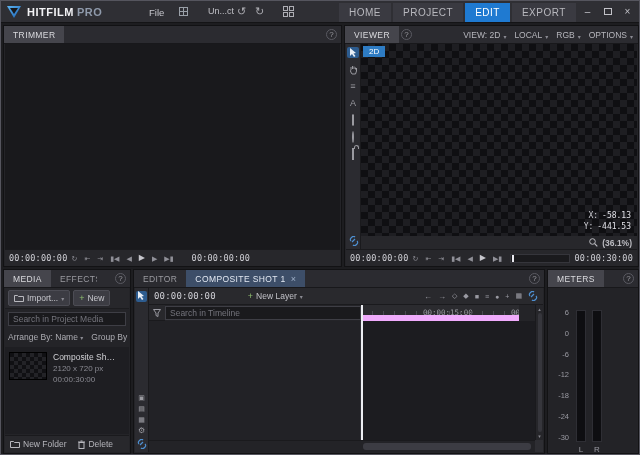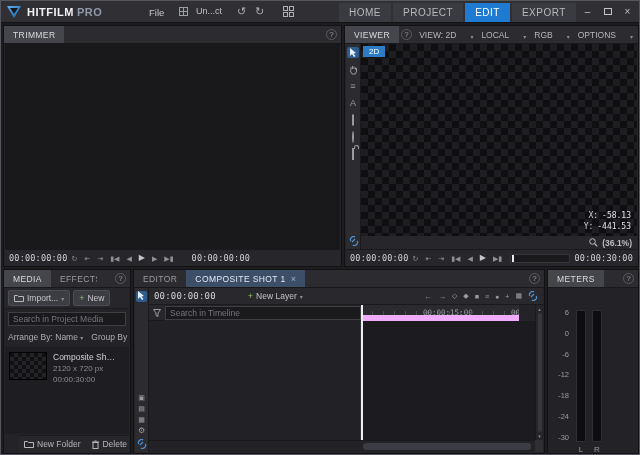--- a/index.html
+++ b/index.html
@@ -6,21 +6,21 @@
   html,body { background:#101012; }
   body { font-family:"Liberation Sans", sans-serif; }
   .window { position:relative; width:640px; height:455px; background:#1d1d20; border:1px solid #55555e; overflow:hidden; font-size:9px; color:#b4b4ba; }
 
   
   .titlebar { position:absolute; left:0; top:0; right:0; height:22px; background:#2f2f34; border-bottom:1px solid #141416; display:flex; align-items:center; }
   .logo { position:absolute; left:5px; top:3px; }
   .appname { position:absolute; left:26px; top:5px; font-size:11px; font-weight:bold; color:#f2f2f5; letter-spacing:.5px; }
   .appname .edition { color:#8f9aab; font-weight:bold; margin-left:3px; }
   .menu-file { position:absolute; left:148px; top:6px; font-size:9.5px; color:#c6c6cc; }
-  .proj { position:absolute; left:178px; top:5px; display:flex; align-items:center; gap:8px; font-size:9px; color:#c0c0c6; }
+  .proj { position:absolute; left:178px; top:5px; display:flex; align-items:center; gap:20px; font-size:9px; color:#c0c0c6; }
   .histbtn { position:absolute; top:4px; font-size:11px; color:#aeaeb4; }
   .gridbtn { position:absolute; left:282px; top:5px; }
   .nav { position:absolute; left:338px; top:2px; display:flex; gap:2px; height:19px; }
   .navtab { padding:0 10px; display:flex; align-items:center; font-size:10px; letter-spacing:.5px; color:#b8b8be; background:#3a3a41; }
   .navtab.active { background:#1f7ad1; color:#ffffff; }
   .winbtns { position:absolute; right:3px; top:2px; display:flex; gap:3px; }
   .wbtn { width:17px; height:17px; display:flex; align-items:center; justify-content:center; color:#c2c2c8; font-size:10px; }
   .maxbox { width:8px; height:7px; border:1px solid #c2c2c8; display:inline-block; }
 
   
@@ -44,21 +44,21 @@
                      linear-gradient(45deg,#232327 25%,transparent 25%,transparent 75%,#232327 75%);
     background-position:0 0,4px 4px; background-size:8px 8px; }
 
   
   #trimmer { left:2px; top:24px; width:339px; height:242px; }
   .tr-content { position:absolute; left:1px; right:1px; top:18px; bottom:17px; background:#19191c; }
 
   
   #viewer { left:343px; top:24px; width:295px; height:242px; }
   .vdd-group { margin-left:auto; display:flex; align-items:center; gap:8px; padding-right:5px; }
-  .vdd { display:flex; align-items:flex-end; gap:14px; font-size:8.5px; color:#b6b6bc; white-space:nowrap; }
+  .vdd { display:flex; align-items:flex-end; gap:3px; font-size:8.5px; color:#b6b6bc; white-space:nowrap; }
   .caret { font-size:6px; color:#8a8a92; }
   .v-toolstrip { position:absolute; left:1px; top:18px; bottom:17px; width:15px; background:#2b2b30; border-right:1px solid #1a1a1d; display:flex; flex-direction:column; align-items:center; padding-top:3px; gap:6px; }
   .vtool { width:12px; height:11px; color:#9a9aa0; font-size:9px; line-height:11px; text-align:center; flex:none; }
   .tool-active { background:#2d5c8f; border-radius:2px; }
   .shape-rect { width:9px; height:7px; border:1px solid #9a9aa0; border-radius:2px; margin:2px auto; }
   .shape-ellipse { width:9px; height:7px; border:1px solid #9a9aa0; border-radius:50%; margin:2px auto; }
   .shape-lock { width:7px; height:5px; border:1px solid #9a9aa0; position:relative; margin:5px auto 0; }
   .shape-lock::before { content:""; position:absolute; left:1px; top:-4px; width:3px; height:3px; border:1px solid #9a9aa0; border-bottom:none; border-radius:3px 3px 0 0; }
   .v-link { position:absolute; bottom:3px; left:3px; }
   .v-content { position:absolute; left:16px; right:1px; top:18px; bottom:30px; }
@@ -77,21 +77,21 @@
   .m-search, .e-search { background:#1a1a1d; border:1px solid #3e3e45; color:#c8c8ce; font-size:8.5px; height:14px; padding:0 4px; font-family:"Liberation Sans", sans-serif; }
   .m-search::placeholder, .e-search::placeholder { color:#74747c; }
   .m-search { position:absolute; left:4px; right:4px; top:42px; width:calc(100% - 8px); }
   .m-arrange { position:absolute; left:4px; right:1px; top:60px; height:14px; display:flex; align-items:center; gap:8px; font-size:8.5px; color:#acacb2; white-space:nowrap; overflow:hidden; }
   .m-list { position:absolute; left:1px; right:1px; top:77px; bottom:19px; background:#1e1e22; }
   .m-item { display:flex; gap:6px; padding:5px 4px; }
   .m-thumb { width:38px; height:28px; border:1px solid #000; flex:none; }
   .m-meta { overflow:hidden; width:62px; }
   .m-name { font-size:8.5px; color:#d2d2d6; white-space:nowrap; overflow:hidden; text-overflow:ellipsis; }
   .m-sub { font-size:8px; color:#8a8a92; white-space:nowrap; overflow:hidden; text-overflow:ellipsis; margin-top:2px; }
-  .m-bottom { position:absolute; left:1px; right:1px; bottom:1px; height:17px; background:#28282c; border-top:1px solid #1a1a1d; display:flex; align-items:center; gap:12px; padding:0 5px; font-size:8.5px; color:#b6b6bc; white-space:nowrap; overflow:hidden;margin-left:14px; }
+  .m-bottom { position:absolute; left:1px; right:1px; bottom:1px; height:17px; background:#28282c; border-top:1px solid #1a1a1d; display:flex; align-items:center; gap:12px; padding:0 5px; font-size:8.5px; color:#b6b6bc; white-space:nowrap; overflow:hidden; }
   .ibtn { display:flex; align-items:center; gap:3px; }
 
   
   #editor { left:132px; top:268px; width:412px; height:185px; }
   .e-strip { position:absolute; left:1px; top:18px; bottom:1px; width:14px; background:#2b2b30; border-right:1px solid #1a1a1d; }
   .e-strip .ttop { display:block; margin:3px auto 0; }
   .e-strip-bottom { position:absolute; bottom:3px; left:0; width:13px; display:flex; flex-direction:column; align-items:center; gap:4px; color:#9a9aa0; font-size:7px; line-height:1; }
   .e-toolbar { position:absolute; left:15px; right:1px; top:18px; height:17px; background:#29292d; border-bottom:1px solid #1a1a1d; display:flex; align-items:center; gap:4px; padding:0 5px; }
   .newlayer { display:flex; align-items:center; gap:3px; font-size:8.5px; color:#c2c2c8; margin-left:28px; white-space:nowrap; }
   .e-icons { margin-left:auto; display:flex; align-items:center; gap:6px; color:#9a9aa2; font-size:7px; }

